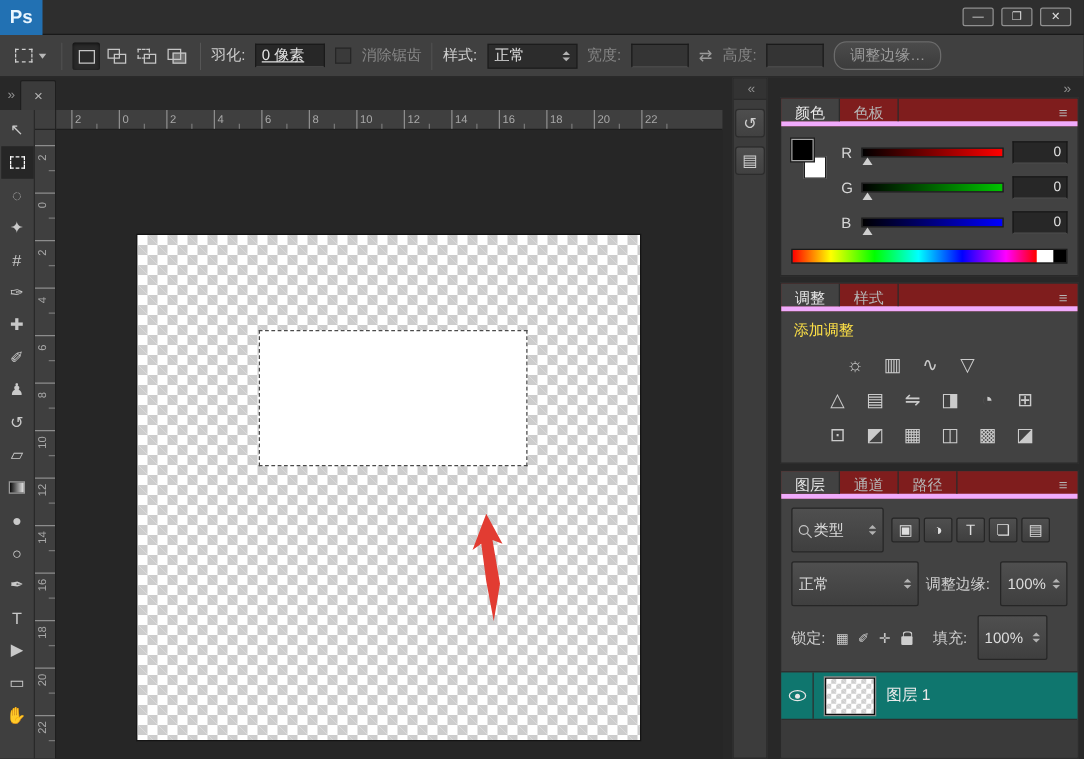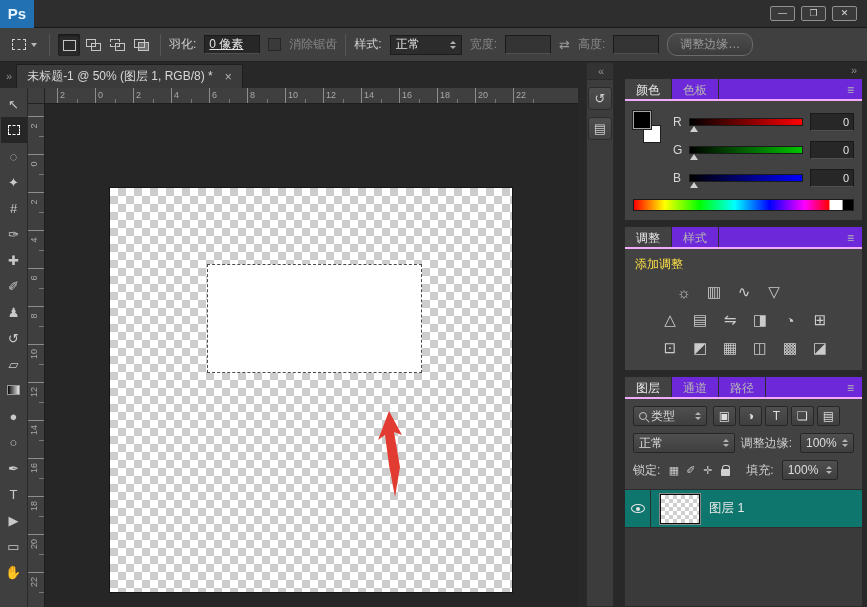--- a/index.html
+++ b/index.html
@@ -77,21 +77,21 @@
 
   
   #dock-strip{position:absolute;left:586px;top:62px;width:28px;height:545px;background:#3c3c3c;border:1px solid #2a2a2a}
   #dock-strip .chevron{display:block;text-align:center;line-height:16px;background:#333;border-bottom:1px solid #2a2a2a}
   .dock-icon{width:24px;height:23px;margin:7px auto 0;background:linear-gradient(#4e4e4e,#414141);border:1px solid #2c2c2c;border-radius:3px;color:#ccc;font-size:13px;display:flex;align-items:center;justify-content:center}
 
   
   #panels{position:absolute;left:620px;top:62px;width:247px;height:545px;display:flex;flex-direction:column}
   #panels-chevron{height:16px;text-align:right;line-height:16px;padding-right:6px}
   .panel{margin:0 4px 5px;background:#424242;border:1px solid #292929}
-  .panel-tabs{display:flex;background:#6d28d9;height:22px;border-bottom:2px solid #f0abfc}
+  .panel-tabs{display:flex;background:#7f1d1d;height:22px;border-bottom:4px solid #f0abfc}
   .ptab{padding:0 11px;line-height:22px;color:#b5b5b5;font-size:12px;border-right:1px solid #2b2b2b}
   .ptab.active{background:#424242;color:#e8e8e8}
   .flyout{margin-left:auto;color:#b5b5b5;padding:0 8px;line-height:22px;font-size:12px}
 
   
   #color-main{padding:10px 8px 4px;display:flex;gap:10px}
   #fgbg{position:relative;width:30px;height:32px;flex:none}
   #bg-swatch{position:absolute;right:2px;bottom:0;width:18px;height:18px;background:#fff;border:1px solid #1d1d1d}
   #fg-swatch{position:absolute;left:0;top:0;width:18px;height:18px;background:#000;border:1px solid #a6a6a6;box-shadow:0 0 0 1px #1d1d1d}
   #sliders{flex:1;display:flex;flex-direction:column;gap:10px;padding-top:2px}
@@ -111,21 +111,21 @@
   #add-adjust-label{color:#fde047;margin:0 0 9px}
   .adj-row{display:flex;gap:8px;margin-bottom:8px}
   .adj-row.first{padding-left:38px}
   .adj-row.rest{padding-left:24px}
   .adj-icon{width:22px;height:20px;color:#cbcbcb;font-size:15px;display:flex;align-items:center;justify-content:center}
 
   
   #layers-panel{flex:1;display:flex;flex-direction:column;margin-bottom:0}
   #layers-controls{padding:7px 8px 2px}
   .lrow{display:flex;align-items:center;gap:6px;margin-bottom:7px}
-  .raised{background:linear-gradient(#4f4f4f,#3f3f3f);border:1px solid #262626;border-radius:2px;color:#ddd;display:flex;align-items:center;gap:4px;padding:0 5px;height:20px}
+  .raised{background:linear-gradient(#4f4f4f,#3f3f3f);border:1px solid #262626;border-radius:2px;color:#ddd;display:flex;align-items:center;gap:4px;padding:0 5px;height:36px}
   .kind-combo{width:74px}
   .blend-combo{width:106px}
   .pct-combo{width:56px;margin-left:2px}
   .lens{width:8px;height:8px;border:1px solid #c4c4c4;border-radius:50%;position:relative;flex:none}
   .lens::after{content:"";position:absolute;right:-4px;bottom:-2px;width:5px;height:1px;background:#c4c4c4;transform:rotate(45deg)}
   .fbtn{width:23px;height:20px;justify-content:center;padding:0;font-size:12px;flex:none}
   .lock-mini{color:#c6c6c6;font-size:11px;width:15px;text-align:center}
   .padlock{position:relative;width:9px;height:7px;background:#cfcfcf;border-radius:1px;margin-top:4px;flex:none}
   .padlock::before{content:"";position:absolute;left:1px;top:-4px;width:6px;height:5px;border:1.5px solid #cfcfcf;border-bottom:none;border-radius:3px 3px 0 0}
   #layer-list{flex:1;background:#3a3a3a;border-top:1px solid #2c2c2c}
@@ -194,21 +194,20 @@
     <input class="field dim" style="width: 46px;" readonly="" value="">
     <span class="swap">⇄</span>
     <span class="opt-label dim">高度:</span>
     <input class="field dim" style="width: 46px;" readonly="" value="">
     <button id="refine-edge">调整边缘…</button>
   </div>
 
   <div id="tabbar">
     <span class="chevron">»</span>
     <div id="doc-tab">
-      <span>未标题-1 @ 50% (图层 1, RGB/8) *</span>
       <span class="close">×</span>
     </div>
   </div>
 
   <div id="toolbar">
     <div class="tool">
         <span>↖</span>
       </div>
     <div class="tool selected">
         <span class="marquee-box"></span>

